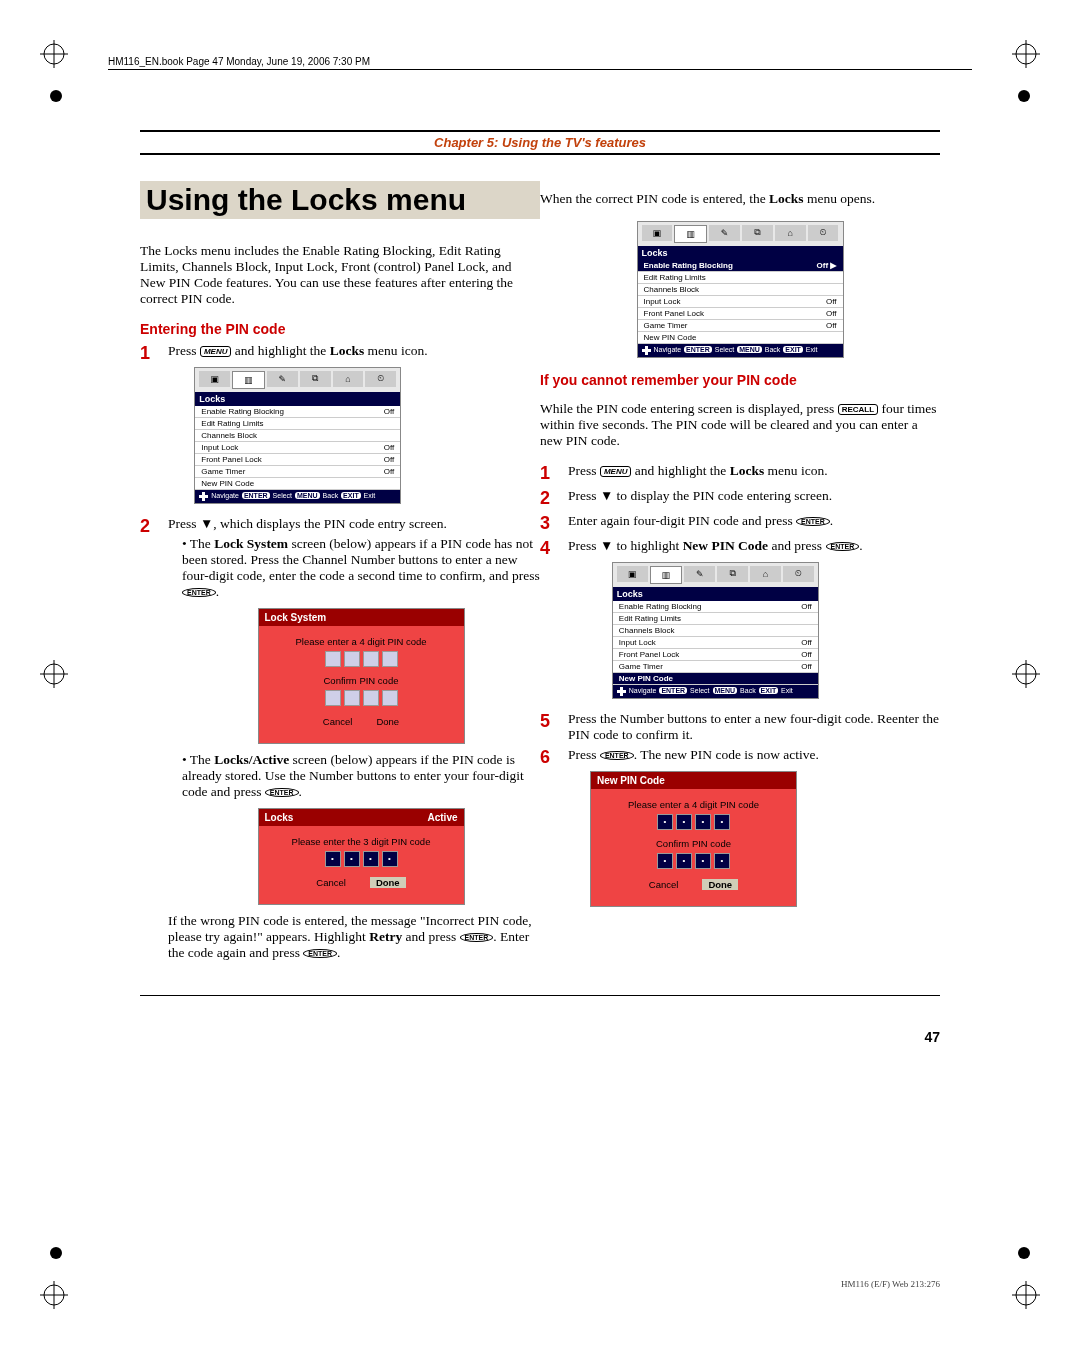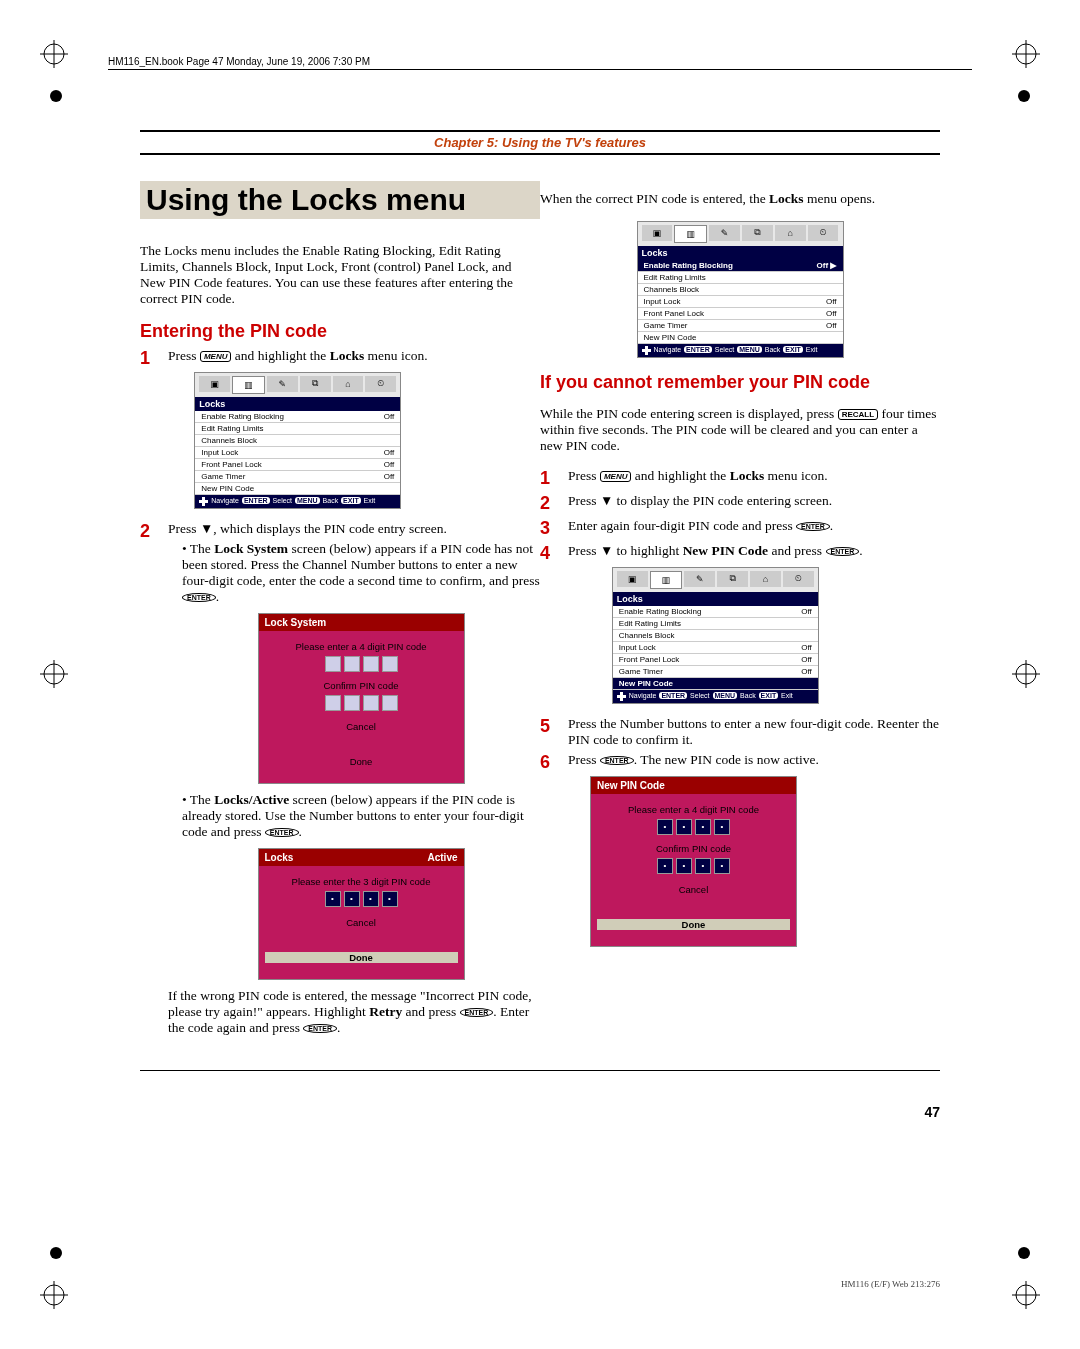--- a/index.html
+++ b/index.html
@@ -67,21 +67,21 @@
     padding: 2px 6px;
     margin: 0 0 10px 0;
     display: inline-block;
     width: 100%;
     box-sizing:border-box;
   }
   h2.section {
     font-family: Arial, sans-serif;
     color: #c00;
     font-weight: 800;
-    font-size: 18px;
+    font-size: 14px;
     margin: 14px 0 6px 0;
   }
   ol.numlist { list-style:none; padding:0; margin:0; }
   ol.numlist > li { display:flex; gap:10px; margin:4px 0; }
   ol.numlist > li > .num {
     color:#c00; font-family: Arial, sans-serif; font-weight:800; font-size:18px; min-width:18px;
   }
   ol.numlist ul { list-style:none; padding:0; margin:4px 0 0 14px; }
   ol.numlist ul li::before { content:"• "; color:#000; }
   .key-pill {
@@ -112,25 +112,25 @@
   .osd .cross{display:inline-block;width:9px;height:9px;position:relative;margin-right:3px;vertical-align:middle}
   .osd .cross::before,.osd .cross::after{content:"";position:absolute;background:#fff}
   .osd .cross::before{left:3px;top:0;width:3px;height:9px}
   .osd .cross::after{top:3px;left:0;height:3px;width:9px}
 
   .dlg {
     width: 205px; margin: 8px auto; font-family: Arial, sans-serif;
     border:1px solid #888;
   }
   .dlg .dlg-title { background:#9a0000; color:#fff; font-size:10px; font-weight:bold; padding:3px 6px; display:flex; justify-content:space-between; }
-  .dlg .dlg-body { background:#be185d; text-align:center; padding:10px 6px; font-size:9.5px; }
+  .dlg .dlg-body { background:#ef4444; text-align:center; padding:10px 6px; font-size:9.5px; }
   .dlg .pin-row { display:flex; justify-content:center; gap:3px; margin:4px 0 8px; }
   .dlg .pin-row span { width:14px; height:14px; background:#cfcfe8; border:0.5px solid #999; }
   .dlg .pin-row.filled span { width:14px; height:14px; background:#004; color:#fff; display:flex;align-items:center;justify-content:center;font-size:8px; }
-  .dlg .btns { display:flex; justify-content:center; gap:24px; padding:2px 0 6px; font-size:9.5px;flex-direction:column; }
+  .dlg .btns { display:flex; justify-content:center; gap:24px; padding:2px 0 6px; font-size:9.5px; }
   .dlg .btns .btn-sel { background:#d0cdb8; padding:0 6px; font-weight:bold; }
 
   .page-num {
     position:absolute; right:0; bottom:10px;
     font-family: Arial, sans-serif; font-weight:800; font-size:14px;
   }
   .footer-code {
     position:absolute; right:140px; bottom:60px;
     font-family: Liberation Serif, serif; font-size:9px; color:#444;
   }

